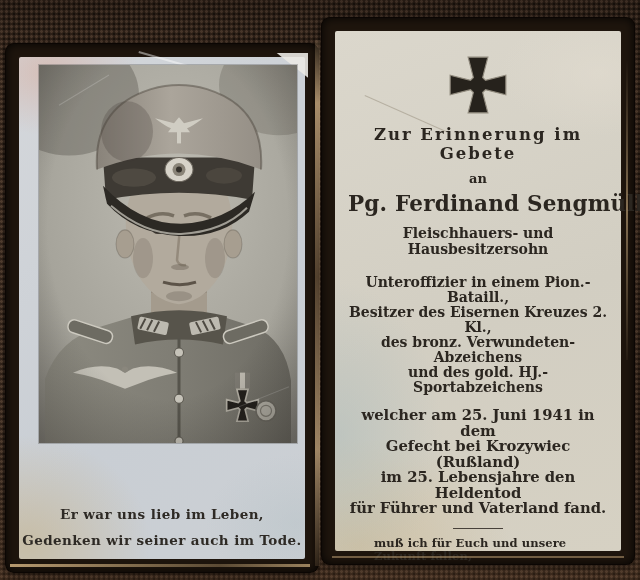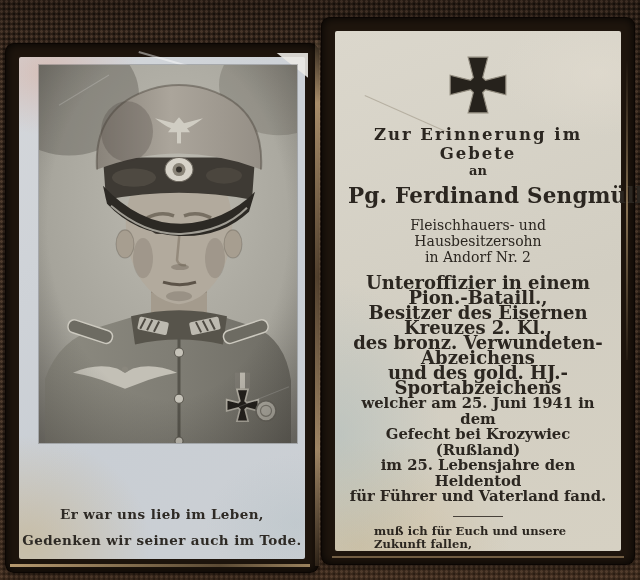--- a/index.html
+++ b/index.html
@@ -52,25 +52,25 @@
     box-shadow:0 0 0 1px rgba(90,90,88,.35), inset 0 0 14px rgba(30,28,25,.5);}
   .photo svg{display:block;width:100%;height:100%;}
   
   .caption{position:absolute;left:0;right:0;top:444px;text-align:center;
     font-size:13.5px;font-weight:600;line-height:26px;letter-spacing:.4px;color:#2e2a25;}
   
   .rp{position:absolute;inset:13px;text-align:center;}
   .emblem{margin:12px auto 0;width:58px;height:58px;}
   .emblem svg{display:block;width:100%;height:100%;}
   .hdr{margin-top:11px;font-size:16.5px;font-weight:700;letter-spacing:2px;}
-  .an{font-size:13px;font-weight:700;}
+  .an{margin-top:8px;font-size:13px;font-weight:700;}
   .name{margin-top:5px;font-size:21.5px;font-weight:800;letter-spacing:.2px;white-space:nowrap;}
-  .origin{margin-top:9px;font-size:14px;font-weight:400;line-height:16px;}
-  .service{margin-top:10px;font-size:18px;font-weight:700;line-height:15px;text-align:center;}
-  .death{font-size:14.8px;font-weight:700;line-height:15.5px;}
+  .origin{margin-top:9px;font-size:14px;font-weight:700;line-height:16px;}
+  .service{margin-top:18px;font-size:14px;font-weight:700;line-height:15px;text-align:center;}
+  .death{margin-top:12px;font-size:14.8px;font-weight:700;line-height:15.5px;}
   .hr-short{margin:12px auto 0;width:50px;height:0;border-top:1.5px solid #47413a;}
   .poemblock{margin-top:8px;text-align:left;padding-left:26px;font-size:11.5px;font-weight:600;line-height:13.5px;letter-spacing:.1px;}
 </style>
 </head>
 <body>
 
 <div class="stage">
   <div class="bg-shade"></div>
 
   <div class="panel panel-left">
@@ -213,21 +213,20 @@
             <path d="M33,2 L67,2 L58,37 L63,42 L98,33 L98,67 L63,58 L58,63 L67,98 L33,98 L42,63 L37,58 L2,67 L2,33 L37,42 L42,37 Z" transform="translate(9,9) scale(0.82)" fill="none" stroke="#b3ae a2" stroke-width="2" opacity="0.8"></path>
           </svg>
         </div>
 
         <div class="hdr">Zur Erinnerung im Gebete</div>
         <div class="an">an</div>
         <div class="name">Pg. Ferdinand Sengmüller</div>
 
         <div class="origin">
           <div>Fleischhauers- und Hausbesitzersohn</div>
-          <div>in Andorf Nr. 2</div>
         </div>
 
         <div class="service">
           <div>Unteroffizier in einem Pion.-Bataill.,</div>
           <div>Besitzer des Eisernen Kreuzes 2. Kl.,</div>
           <div>des bronz. Verwundeten-Abzeichens</div>
           <div>und des gold. HJ.-Sportabzeichens</div>
         </div>
 
         <div class="death">

